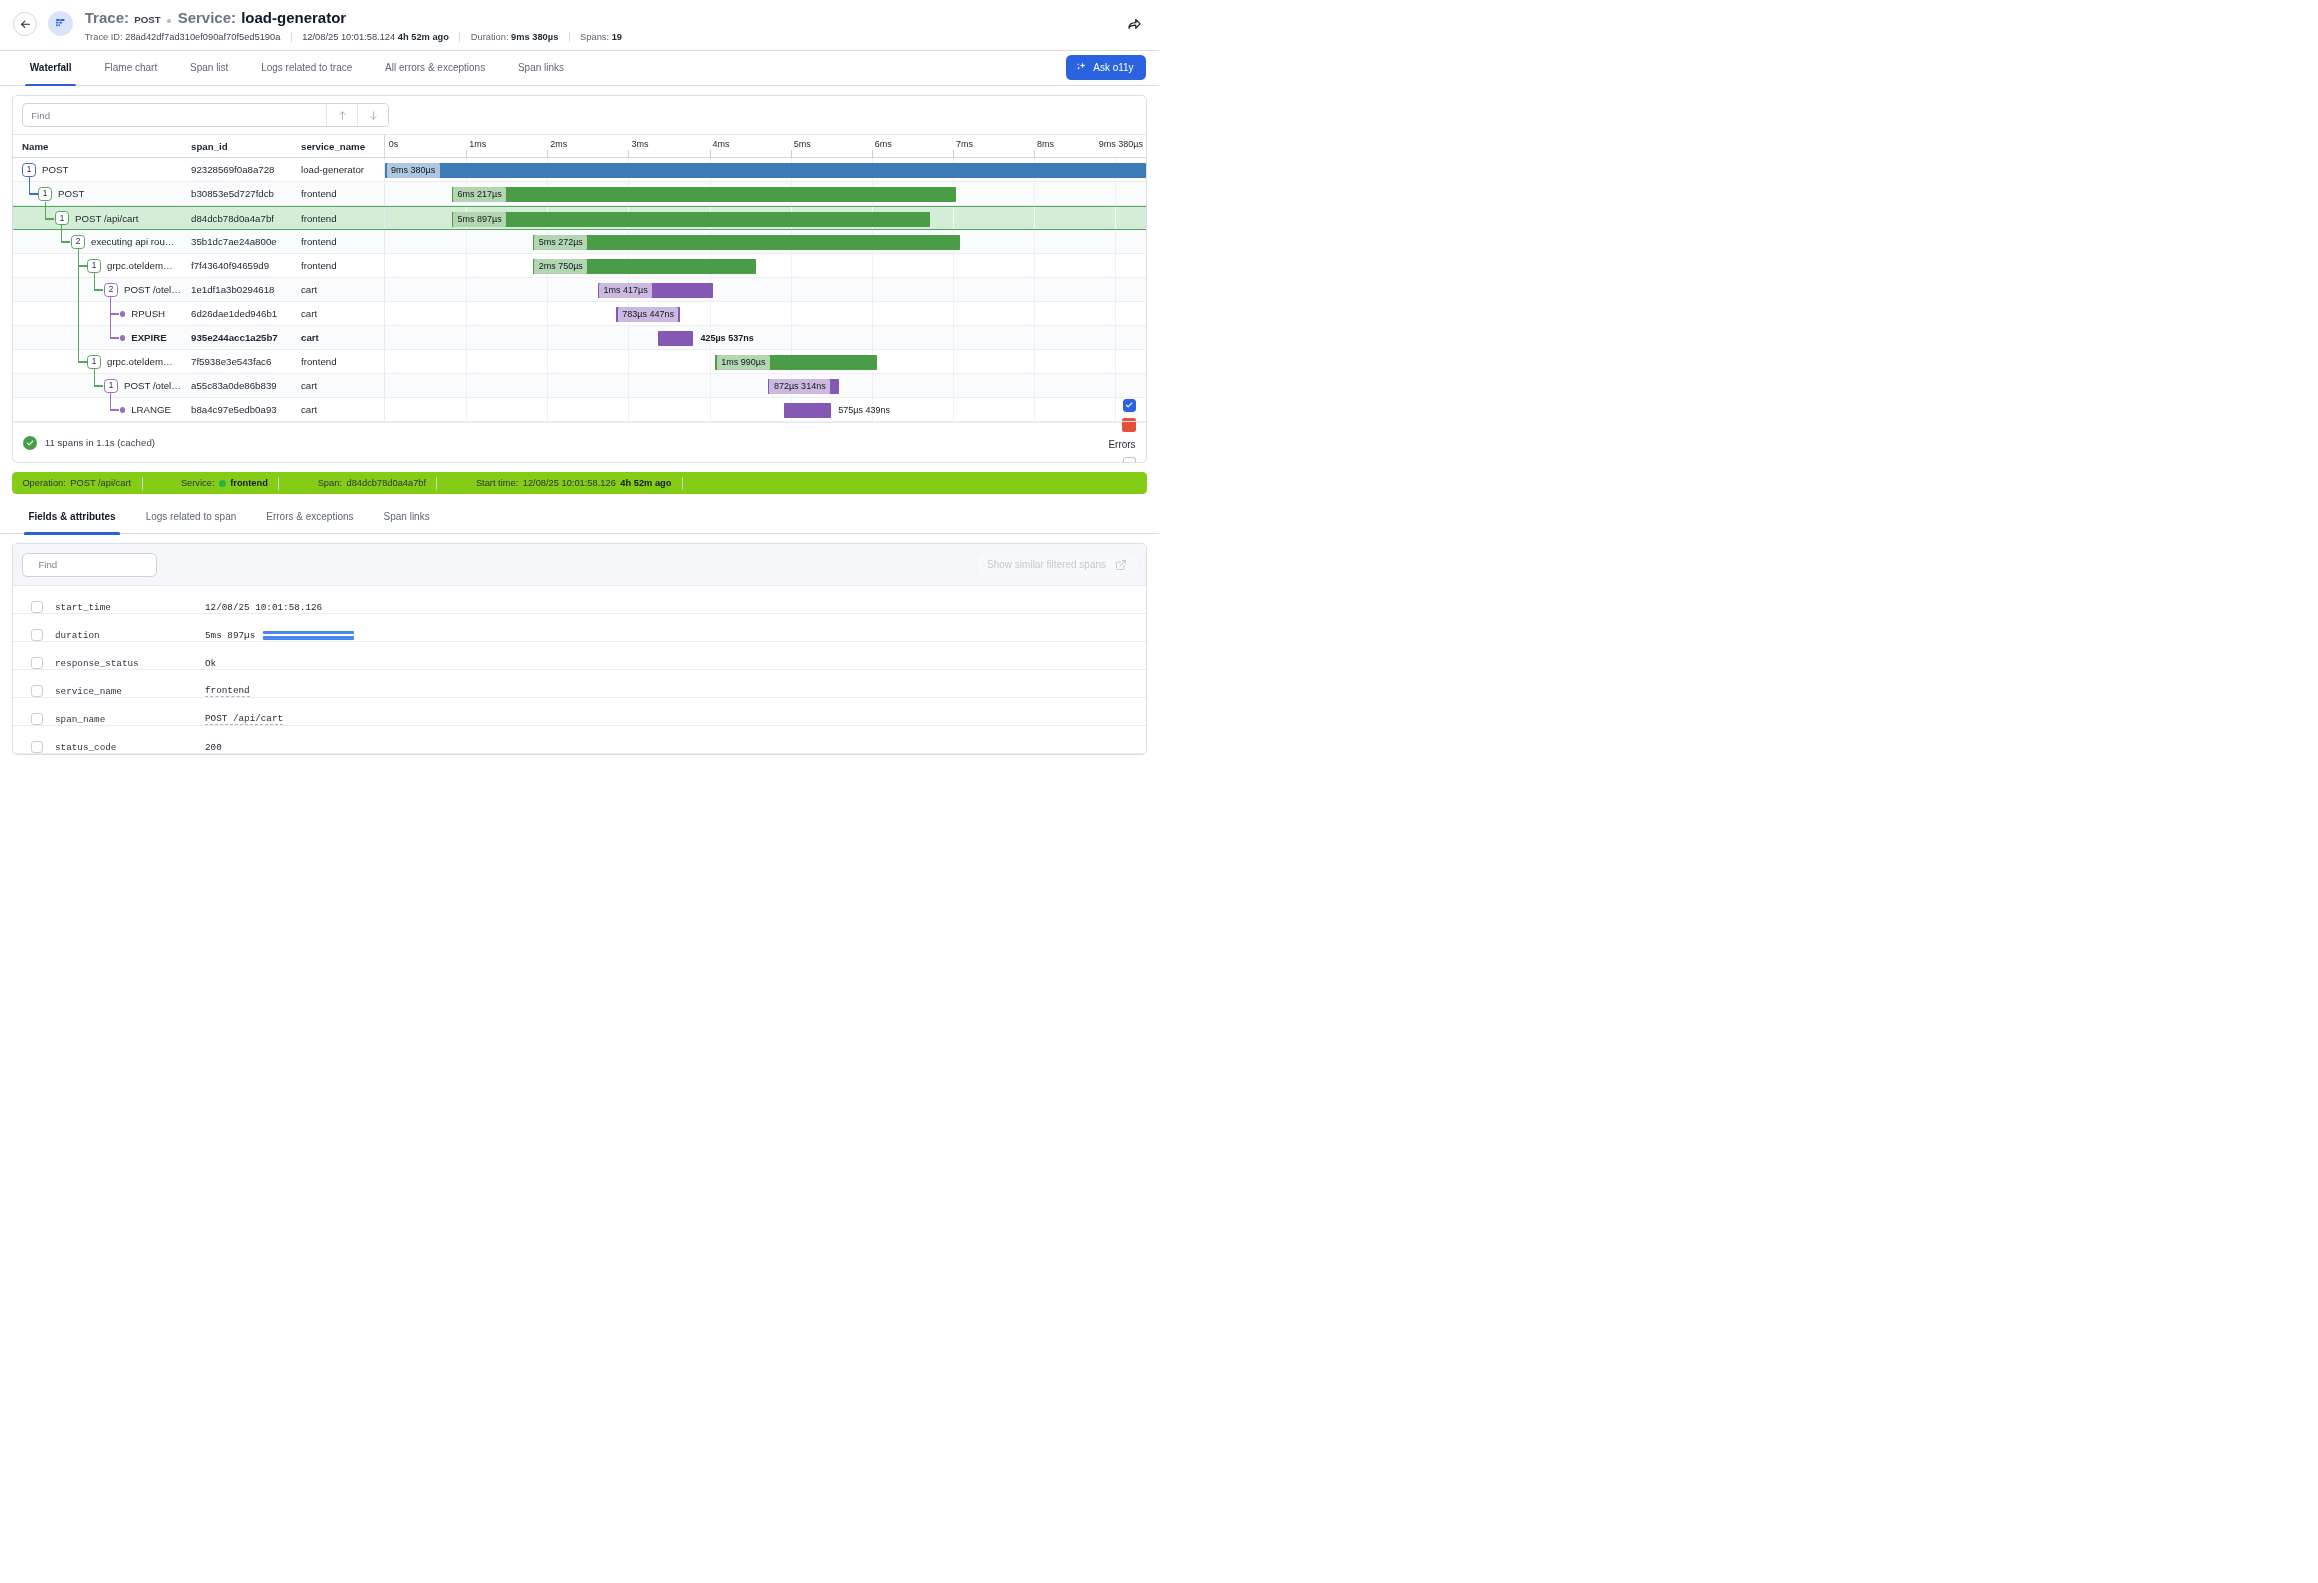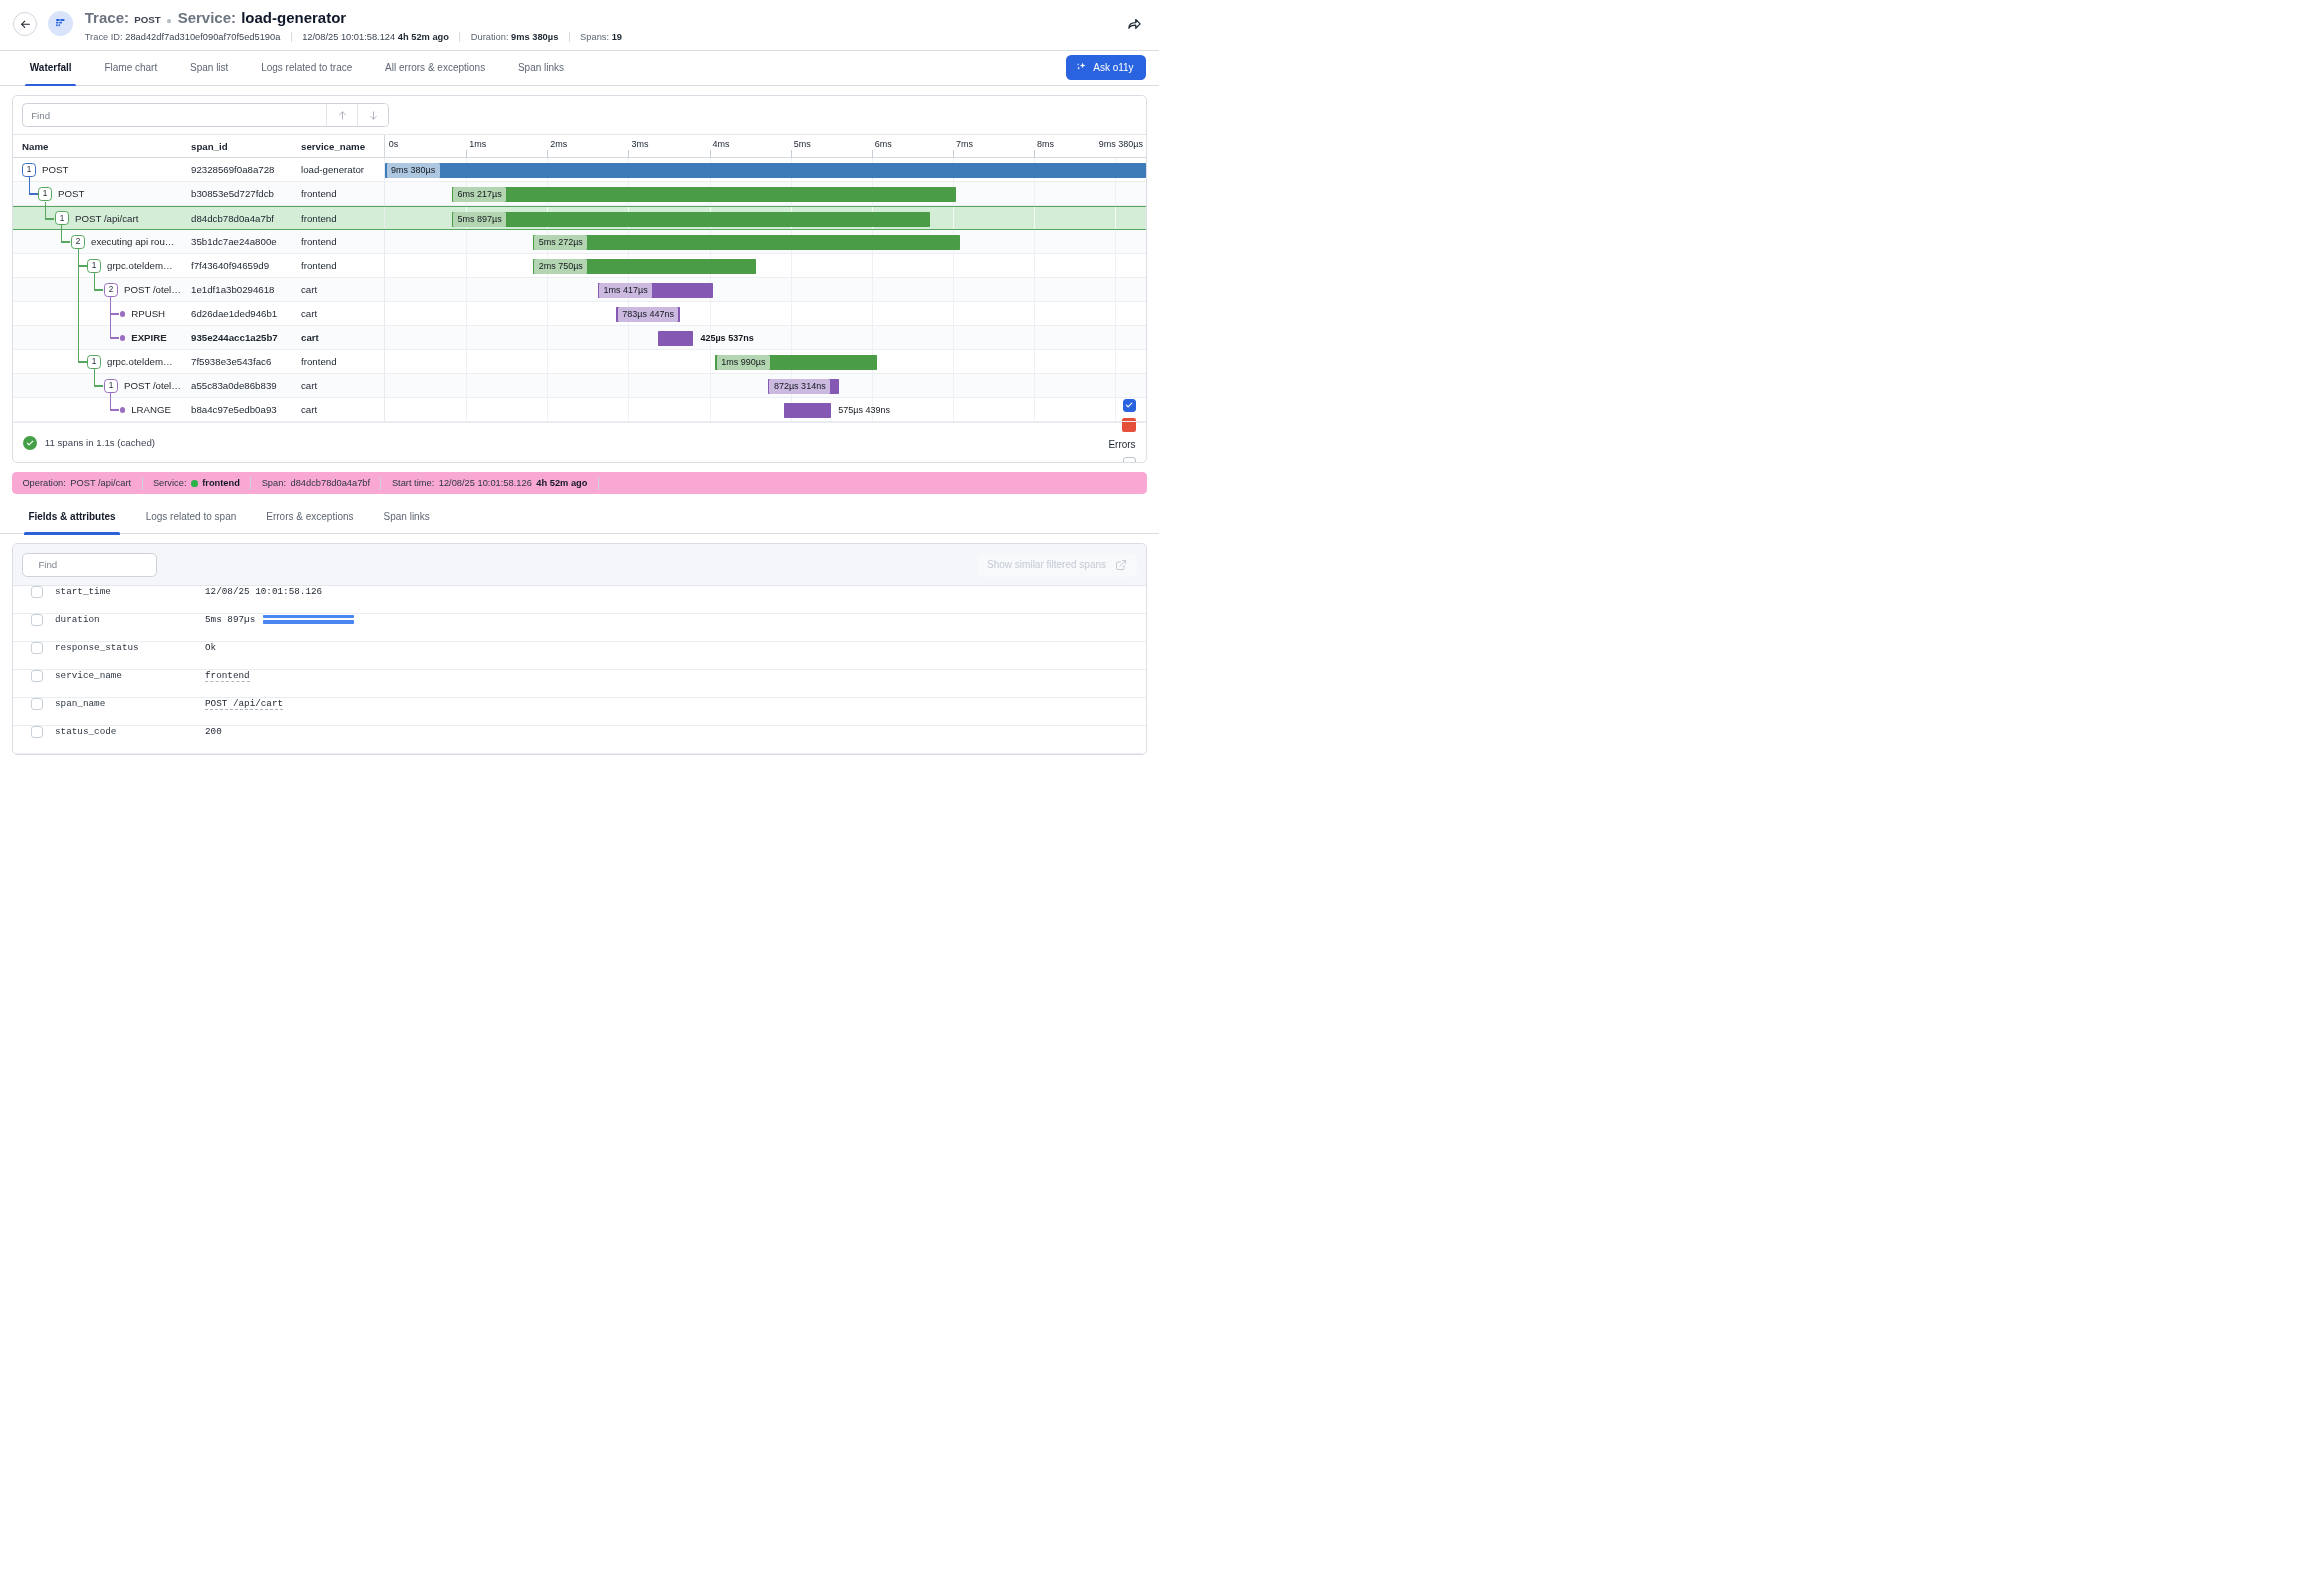--- a/index.html
+++ b/index.html
@@ -173,22 +173,22 @@
   .cb {
     width:12.6px; height:12.6px; border-radius:3px; border:0.7px solid #bcc2cb; background:#fff;
     display:inline-flex; align-items:center; justify-content:center; cursor:pointer;
   }
   .cb.checked { background:#2a63e0; border-color:#2a63e0; }
   .swatch-err { width:14px; height:14px; background:#e5503a; border-radius:2.2px; }
 
   
   .divider-gap { height: 9px; background:#fff; }
   .meta-strip {
-    margin: 0 12px; background:#f9a8d4; border-radius:4.5px;
-    height: 22px; display:flex; align-items:center; font-size:9.3px; color:#2c3542;
+    margin: 0 12px; background:#84cc16; border-radius:4.5px;
+    height: 22px; display:flex; align-items:center; font-size:9.3px; color:#2c3542;gap:28px;
   }
   .meta-strip .seg { padding: 0 10.4px; border-right:0.7px solid #ccd2dc; height:13.4px; display:flex; align-items:center; gap:4.5px; white-space:nowrap; }
   .meta-strip .seg:last-child { border-right:0.7px solid #ccd2dc; }
   .meta-strip b { font-weight:700; color:#131a23; }
   .svc-dot { width:6.7px; height:6.7px; border-radius:50%; background:#2bb34a; display:inline-block; }
 
   .tabbar2 {
     display:flex; align-items:center; padding: 0 13.4px; height: 34px;
     border-bottom:0.7px solid #d8dce3; margin-top: 6px; position:relative;
   }
@@ -216,21 +216,21 @@
     color:#24292f; font-family:"Liberation Sans", sans-serif;
   }
   .fsearch input::placeholder { color:#7c838f; }
   .similar-btn {
     height: 24px; border-radius:5.2px; background:#f7f9fb; border:0.7px solid transparent;
     color:#c4cad3; font-size:10px; display:flex; align-items:center; gap:9px;
     padding: 0 9px; cursor: default;
   }
   .ftable { background:#fff; border-top:0.7px solid #e3e6eb; }
   .frow {
-    display:flex; align-items:flex-start; height: 28px;
+    display:flex; align-items:flex-end; height: 28px;
     border-bottom:0.7px solid #e9ecf0; font-size:9.7px;
   }
   .frow .c-chk { width: 42px; display:flex; align-items:center; padding-left:18px; }
   .frow .c-key { width: 150px; color:#2c3542; font-family:"Liberation Mono", monospace; font-size:9.3px; }
   .frow .c-val { flex:1; color:#1c2430; font-family:"Liberation Mono", monospace; font-size:9.3px; display:flex; align-items:center; gap:7.4px; }
   .chk-sq { width:12px; height:12px; border-radius:3px; border:0.7px solid #c9cfd8; background:#fff; cursor:pointer; }
   .lnk { border-bottom: 0.7px dashed #aeb5bf; cursor:pointer; }
   .dur-bars { display:inline-block; width:91px; }
   .dur-bars .b { height:3.7px; background:#4a86f0; border-radius:0.7px; display:block; }
   .dur-bars .b1 { margin-bottom: 2.2px; }

